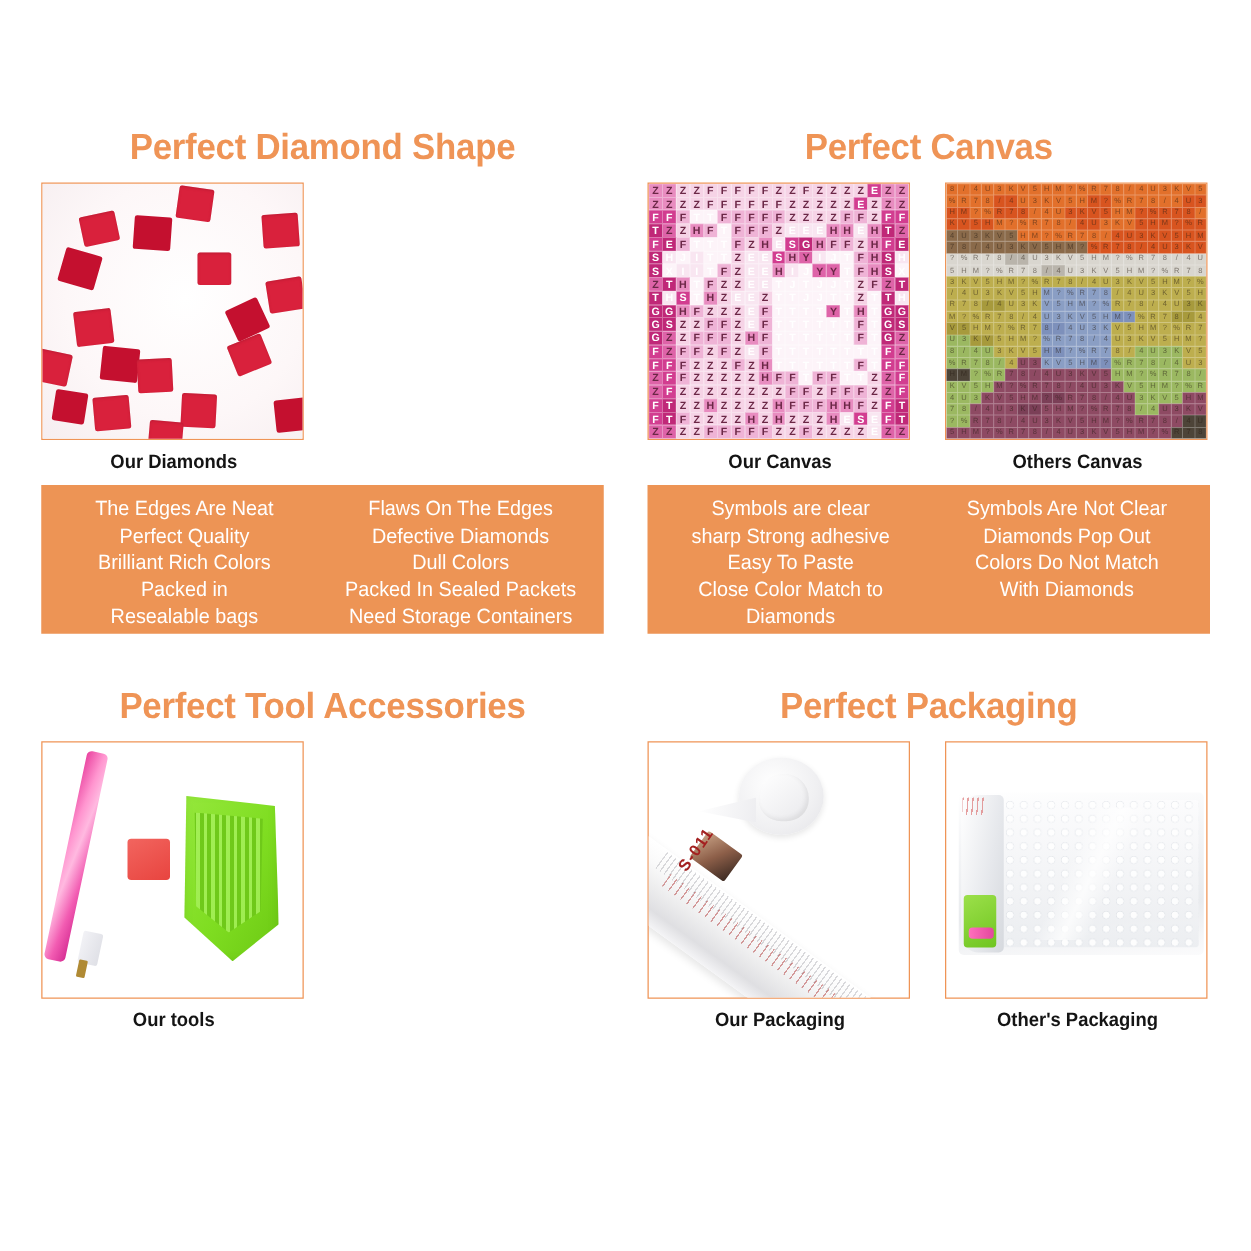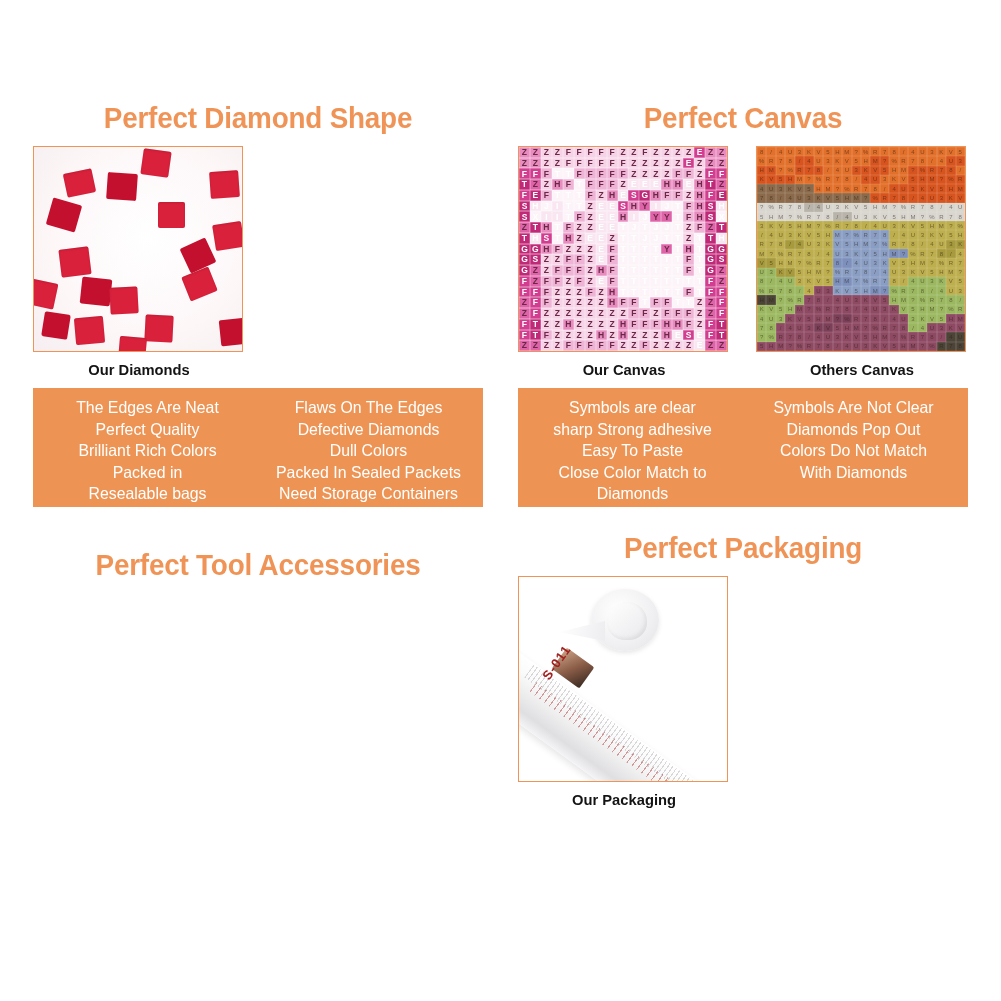--- a/index.html
+++ b/index.html
@@ -1050,26 +1050,50 @@
         <div>Colors Do Not Match</div>
         <div>With Diamonds</div>
       </div>
     </div>
   </div>
 
   <div class="section" style="left:33px;top:549px;width:450px;">
     <div class="sec-title">Perfect Tool Accessories</div>
 
     <div class="pair" style="margin-top:11px;">
+      <div class="photo-wrap">
+        <div class="photo">
+
+          <div style="position:absolute;left:36px;top:8px;width:17px;height:170px;transform:rotate(12deg);transform-origin:50% 0;
+                      background:linear-gradient(100deg,#e9429f 0%,#ff95cf 30%,#ffb9e0 48%,#f25cb2 75%,#d62d93 100%);
+                      border-radius:4px;"></div>
+          <div style="position:absolute;left:33px;top:152px;width:16px;height:26px;transform:rotate(12deg);transform-origin:50% 0;
+                      background:linear-gradient(100deg,#f2f2f6,#dfe0e6);border-radius:2px;"></div>
+          <div style="position:absolute;left:28px;top:174px;width:7px;height:14px;transform:rotate(12deg);
+                      background:#b08a34;border-radius:1px;"></div>
+
+          <div class="wax" style="left:68px;top:77px;width:34px;height:33px;
+                      background:linear-gradient(150deg,#f2655f,#e8443f);"></div>
+
+          <div style="position:absolute;left:112px;top:40px;width:77px;height:135px;
+               background:linear-gradient(120deg,#96e83d,#7fdd21 55%,#6cc813);
+               clip-path:polygon(4% 2%,96% 8%,100% 78%,52% 100%,2% 74%);
+               box-shadow:inset 0 0 8px rgba(90,170,20,.45);"></div>
+          <div style="position:absolute;left:120px;top:55px;width:58px;height:100px;
+               background:repeating-linear-gradient(90deg,rgba(110,200,25,.95) 0 3px, rgba(165,240,90,.85) 3px 6px);
+               clip-path:polygon(3% 1%,97% 6%,94% 80%,50% 97%,5% 76%);"></div>
+        </div>
+        <div class="cap">Our tools</div>
+      </div>
 
     </div>
 
   </div>
 
-  <div class="section" style="left:518px;top:532px;width:450px;">
+  <div class="section" style="left:518px;top:549px;width:450px;">
     <div class="sec-title">Perfect Packaging</div>
 
     <div class="pair" style="margin-top:11px;">
       <div class="photo-wrap">
         <div class="photo">
 
           <div style="position:absolute;left:72px;top:12px;width:68px;height:62px;border-radius:50%;
                background:radial-gradient(circle at 40% 35%,#ffffff,#f0f0f2 60%,#e2e2e6 100%);
                box-shadow:0 2px 5px rgba(0,0,0,.10);"></div>
           <div style="position:absolute;left:88px;top:25px;width:40px;height:38px;border-radius:50% 50% 45% 45%;
@@ -1088,17 +1112,41 @@
           <div style="position:absolute;left:14px;top:104px;width:205px;height:12px;transform:rotate(36deg);transform-origin:0 50%;
                background:repeating-linear-gradient(90deg,rgba(170,40,40,.45) 0 1px,rgba(255,255,255,0) 1px 6px);"></div>
           <div style="position:absolute;left:37px;top:78px;width:34px;height:26px;transform:rotate(36deg);
                background:linear-gradient(120deg,#caa487,#8d5f49 50%,#3c2a22);border-radius:2px;"></div>
           <div style="position:absolute;left:18px;top:78px;transform:rotate(-55deg);font-size:13px;font-weight:bold;color:#a32020;
                letter-spacing:1px;">S-011</div>
         </div>
         <div class="cap">Our Packaging</div>
       </div>
 
+      <div class="photo-wrap">
+        <div class="photo">
+          <div style="position:absolute;left:10px;top:40px;width:196px;height:130px;
+               background:linear-gradient(175deg,#ffffff 0%,#f4f5f7 30%,#e9ebee 70%,#fbfbfc 100%);
+               border-radius:4px;"></div>
+          <div style="position:absolute;left:14px;top:46px;width:188px;height:118px;
+               background:
+                 radial-gradient(circle at 4px 4px, rgba(255,255,255,.95) 2.6px, rgba(205,210,218,.45) 3px, rgba(0,0,0,0) 3.6px) 0 0/11px 11px,
+                 linear-gradient(180deg,#fdfdfe,#eceef1);
+               border-radius:3px;opacity:.95;"></div>
+          <div style="position:absolute;left:12px;top:42px;width:34px;height:126px;
+               background:linear-gradient(100deg,#ffffff,#e6e8ec 60%,#d6d9de);
+               border-radius:14px 4px 4px 14px;"></div>
+          <div style="position:absolute;left:14px;top:122px;width:26px;height:42px;
+               background:linear-gradient(150deg,#9ce04a,#6fc520);border-radius:3px;"></div>
+          <div style="position:absolute;left:18px;top:148px;width:20px;height:9px;
+               background:linear-gradient(90deg,#ff70bd,#e3479d);border-radius:3px;"></div>
+          <div style="position:absolute;left:13px;top:44px;width:18px;height:14px;
+               background:repeating-linear-gradient(95deg,rgba(220,120,120,.7) 0 1px,rgba(255,255,255,0) 1px 4px);"></div>
+          <div style="position:absolute;left:60px;top:52px;width:120px;height:106px;
+               background:linear-gradient(115deg,rgba(255,255,255,0) 35%,rgba(255,255,255,.75) 48%,rgba(255,255,255,0) 60%);"></div>
+        </div>
+        <div class="cap">Other's Packaging</div>
+      </div>
     </div>
 
   </div>
 
 </div>
 
 </body></html>

